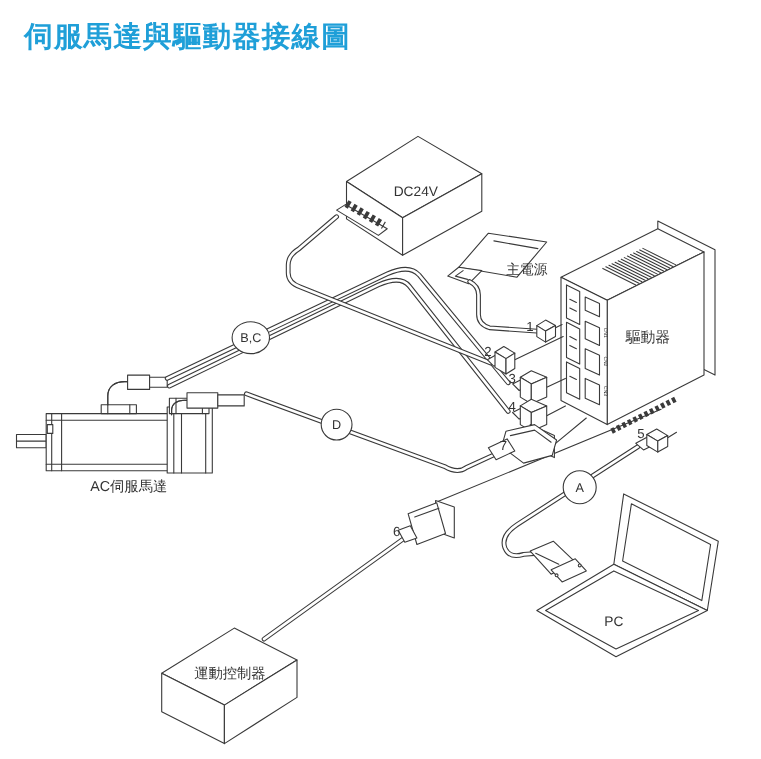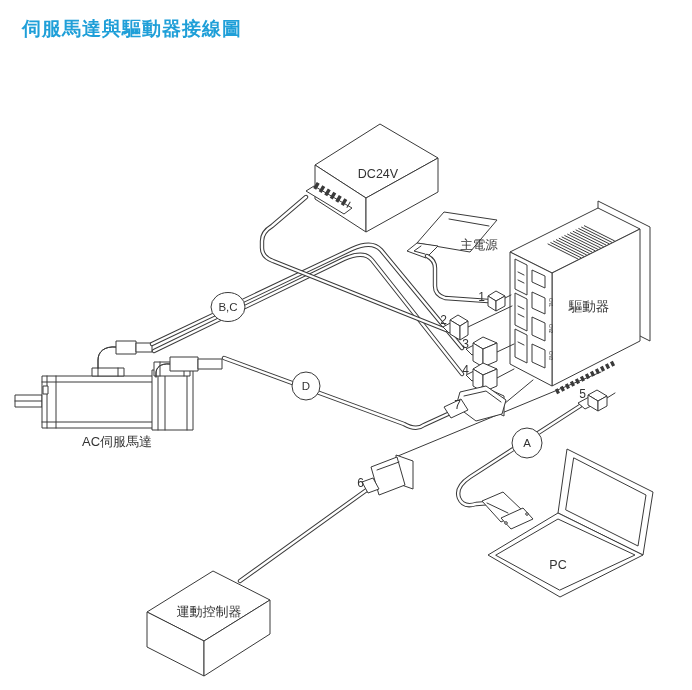--- a/index.html
+++ b/index.html
@@ -1,20 +1,20 @@
 <!DOCTYPE html>
 <html style="--line: #3a3a3a; --txt: #333333;"><head>
 <meta charset="utf-8">
 <style>
   :root { --line:#3a3a3a; --txt:#333333; }
   html,body { margin:0; padding:0; background:#ffffff; }
   body { width:692px; height:690px; position:relative; font-family:"Liberation Sans",sans-serif; }
   .page-title {
     position:absolute; left:22px; top:16px;
-    font-size:19px; font-weight:bold; letter-spacing:1px;
+    font-size:26px; font-weight:bold; letter-spacing:1px;
     color:#1f9fd8; font-family:"Liberation Sans",sans-serif;
   }
   svg { position:absolute; left:0; top:0; }
   .ln  { stroke:var(--line); fill:none; stroke-width:1; stroke-linejoin:round; stroke-linecap:round; }
   .fw  { stroke:var(--line); fill:#ffffff; stroke-width:1; stroke-linejoin:round; }
   .cable-o { stroke:var(--line); stroke-width:4.4; fill:none; stroke-linecap:round; stroke-linejoin:round; }
   .cable-i { stroke:#ffffff; stroke-width:2.4; fill:none; stroke-linecap:round; stroke-linejoin:round; }
   .teeth   { stroke:var(--line); fill:none; }
   .lbl { fill:var(--txt); font-family:"Liberation Sans",sans-serif; }
   .num { fill:var(--txt); font-family:"Liberation Sans",sans-serif; font-size:12px; }

